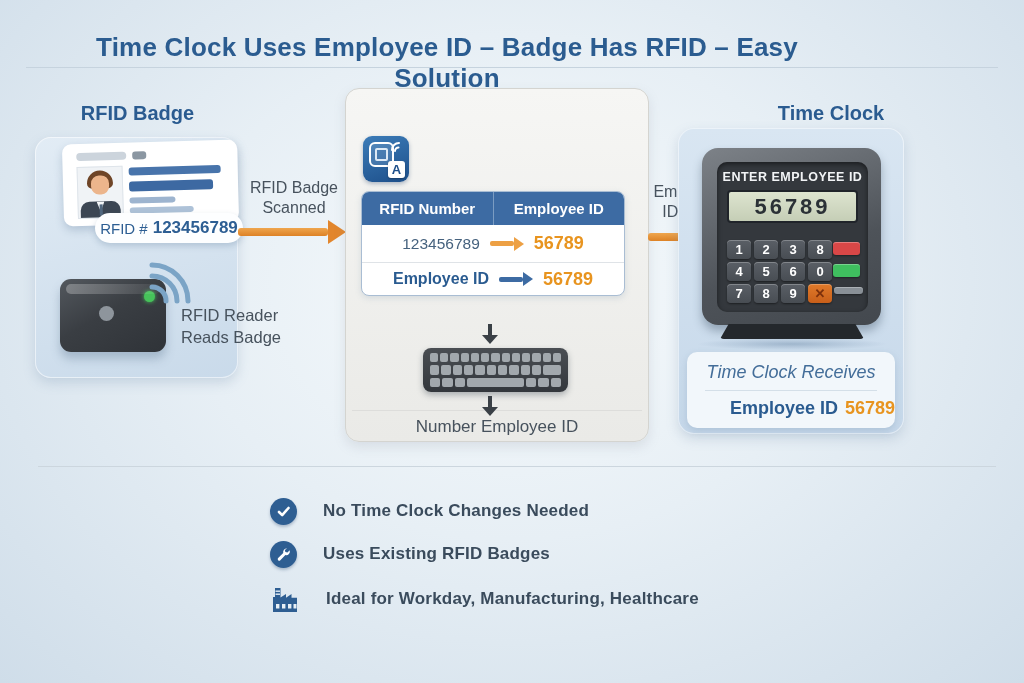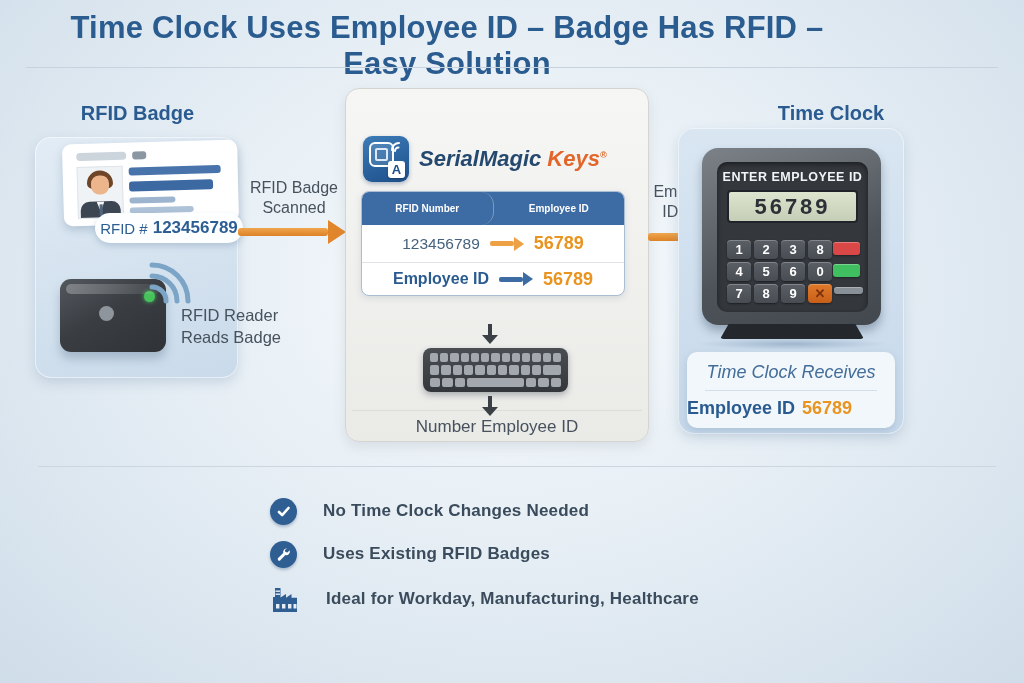--- a/index.html
+++ b/index.html
@@ -2,22 +2,22 @@
 <html><head>
 <meta charset="utf-8">
 <style>
   html,body{margin:0;padding:0;background:#b9c9d6;}
   .canvas{
     position:relative;width:1024px;height:683px;overflow:hidden;
     font-family:"Liberation Sans",sans-serif;
     background:radial-gradient(ellipse at 50% 42%, #f6fafc 0%, #e7eff5 45%, #cfdde9 100%);
   }
   
-  .title{position:absolute;left:40px;top:10px;width:814px;text-align:center;
-    font-size:31px;font-weight:bold;color:#2b5c90;letter-spacing:.2px;}
+  .title{position:absolute;left:40px;top:32px;width:814px;text-align:center;
+    font-size:26px;font-weight:bold;color:#2b5c90;letter-spacing:.2px;}
   .title-rule{position:absolute;top:67px;left:26px;right:26px;height:1px;background:#c6d3de;}
 
   .col-heading{position:absolute;font-size:20px;font-weight:bold;color:#2a5b90;text-align:center;}
   .left-h{left:35px;top:102px;width:205px;}
   .right-h{left:718px;top:102px;width:226px;}
 
   
   .left-panel{position:absolute;left:35px;top:137px;width:203px;height:241px;border-radius:16px;
     background:linear-gradient(165deg,#e2ecf5,#c9daea);
     box-shadow:inset 0 0 0 1px rgba(255,255,255,.55), 0 5px 12px rgba(110,140,170,.25);}
@@ -82,21 +82,21 @@
     color:#1d4f8a;font-weight:bold;font-size:13px;line-height:17px;text-align:center;
     box-shadow:0 1px 2px rgba(0,0,0,.3);}
   .logo-text{margin-left:10px;font-style:italic;font-weight:bold;font-size:22px;white-space:nowrap;}
   .logo-serial{color:#25486e;}
   .logo-keys{color:#e2652a;margin-left:6px;}
   .logo-reg{color:#e2652a;font-size:9px;vertical-align:super;}
   .lk-table{position:absolute;left:15px;top:102px;width:262px;border-radius:8px;overflow:hidden;
     background:#fff;border:1.5px solid #a9bdd3;box-shadow:0 2px 6px rgba(115,140,165,.22);}
   .lk-head{display:flex;height:33px;background:#3d6ba3;}
   .lk-hcell{flex:1;display:flex;align-items:center;justify-content:center;color:#fff;
-    font-weight:bold;font-size:10px;border-radius:13px;}
+    font-weight:bold;font-size:15px;}
   .lk-hcell:first-child{border-right:1px solid #7b9cc2;}
   .lk-row{display:flex;align-items:center;justify-content:center;gap:10px;border-bottom:1px solid #dfe3e7;}
   .lk-row1{height:37px;}
   .rfid-val{color:#46627e;font-size:15.5px;}
   .emp-val{color:#e8941f;font-weight:bold;font-size:18px;}
   .lk-row2{height:28px;display:flex;align-items:center;justify-content:center;background:#e8ebee;
     color:#5b6570;font-size:14px;border-bottom:1px solid #dfe3e7;}
   .lk-row3{height:32px;border-bottom:none;}
   .emp-label{color:#2a5b90;font-weight:bold;font-size:16px;}
   .mini-arrow{display:inline-flex;align-items:center;}
@@ -150,21 +150,21 @@
   .btn-bar{left:117px;top:125px;width:29px;height:7px;background:#899097;border-radius:3px;}
   .stand{position:absolute;left:42px;top:196px;width:144px;height:15px;background:#24282c;
     clip-path:polygon(6% 0,94% 0,100% 100%,0 100%);border-radius:0 0 4px 4px;}
   .stand-shadow{position:absolute;left:18px;top:210px;width:192px;height:12px;border-radius:50%;
     background:radial-gradient(ellipse, rgba(105,135,165,.45), rgba(105,135,165,0) 70%);}
   .receives-card{position:absolute;left:9px;top:224px;width:208px;height:76px;border-radius:10px;
     background:#f2f7fb;box-shadow:0 3px 7px rgba(110,140,170,.28);}
   .recv-title{position:absolute;top:10px;left:0;width:100%;text-align:center;
     font-style:italic;color:#436d99;font-size:18px;}
   .recv-line{position:absolute;left:18px;right:18px;top:38px;height:1px;background:#d4dfe8;}
-  .recv-val{position:absolute;top:46px;left:0;width:100%;text-align:left;font-weight:bold;font-size:18px;}
+  .recv-val{position:absolute;top:46px;left:0;width:100%;text-align:right;font-weight:bold;font-size:18px;}
   .recv-label{color:#2a5b90;}
   .recv-num{color:#e8941f;margin-left:7px;}
 
   
   .bottom-rule{position:absolute;top:466px;left:38px;right:28px;height:1px;background:#ccd6de;}
   .benefit{position:absolute;left:270px;display:flex;align-items:center;gap:26px;height:28px;}
   .b1{top:497px;} .b2{top:540px;} .b3{top:585px;}
   .b-text{font-size:17px;font-weight:600;color:#3a4b5c;letter-spacing:.2px;}
   .b-circle{width:27px;height:27px;border-radius:50%;background:#2e5e92;display:flex;
     align-items:center;justify-content:center;box-shadow:0 2px 3px rgba(60,90,130,.35);}
@@ -225,23 +225,20 @@
 
     <div class="logo-row">
       <div class="logo-icon">
         <span class="tag-outer"></span>
         <span class="tag-inner"></span>
         <svg width="16" height="14" viewBox="0 0 16 14" style="position:absolute;right:3px;top:4px;">
           <path d="M2 10 A7 7 0 0 1 9 3" fill="none" stroke="#fff" stroke-width="2" stroke-linecap="round"></path>
           <path d="M5 11 A3.5 3.5 0 0 1 8.5 7.5" fill="none" stroke="#fff" stroke-width="2" stroke-linecap="round"></path>
         </svg>
         <span class="logo-a">A</span>
-      </div>
-      <div class="logo-text">
-        <span class="logo-serial">SerialMagic</span><span class="logo-keys">Keys</span><span class="logo-reg">®</span>
       </div>
     </div>
 
     <div class="lk-table">
       <div class="lk-head">
         <span class="lk-hcell">RFID Number</span>
         <span class="lk-hcell">Employee ID</span>
       </div>
       <div class="lk-row lk-row1">
         <span class="rfid-val">123456789</span>

